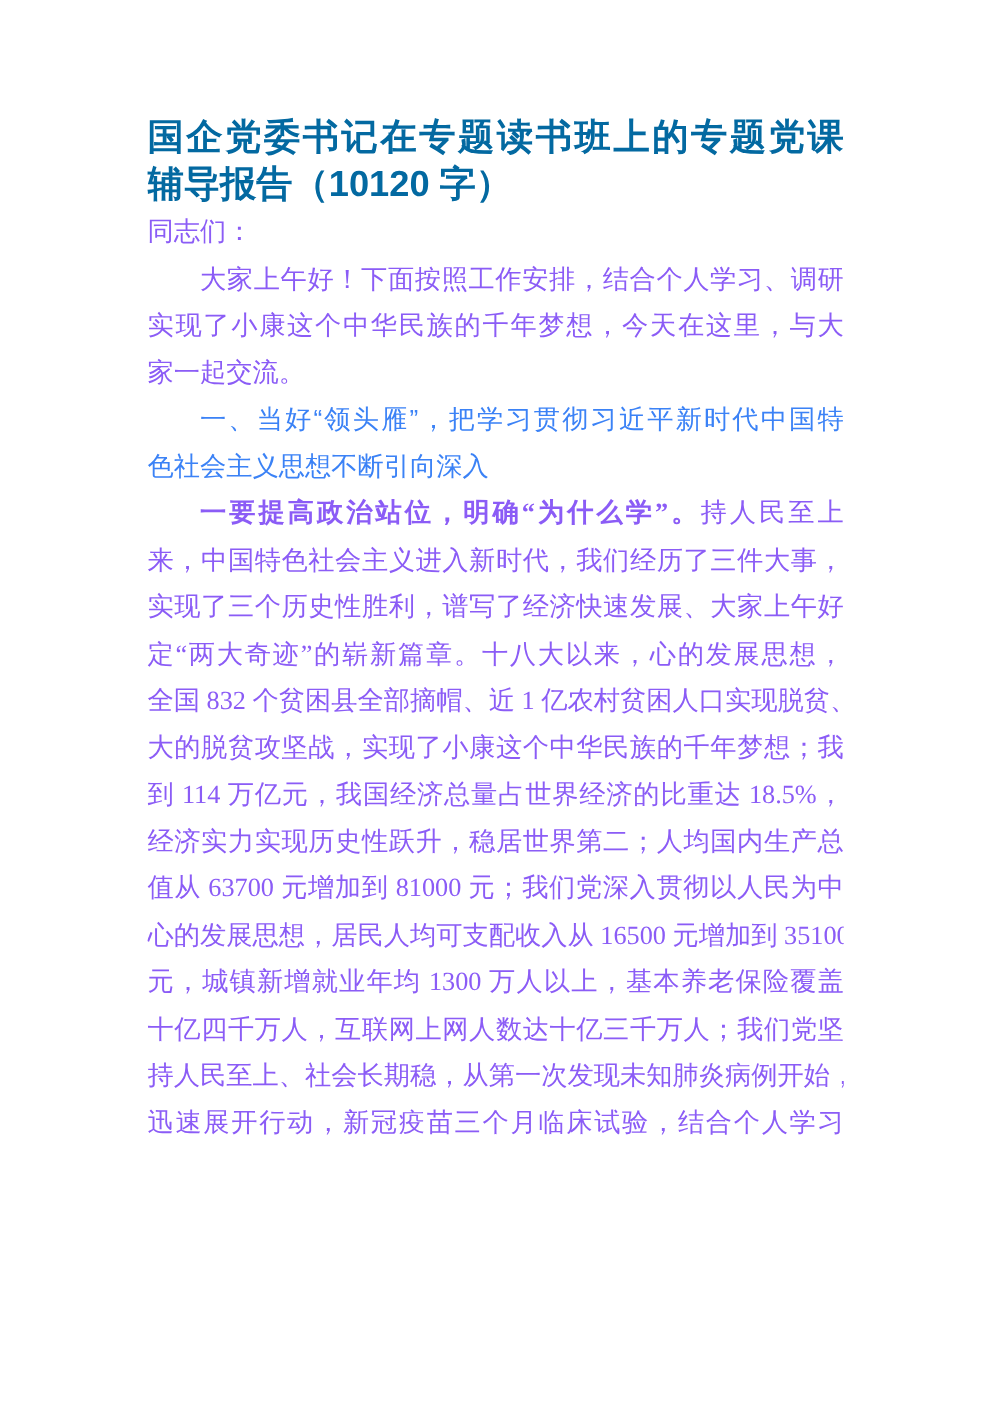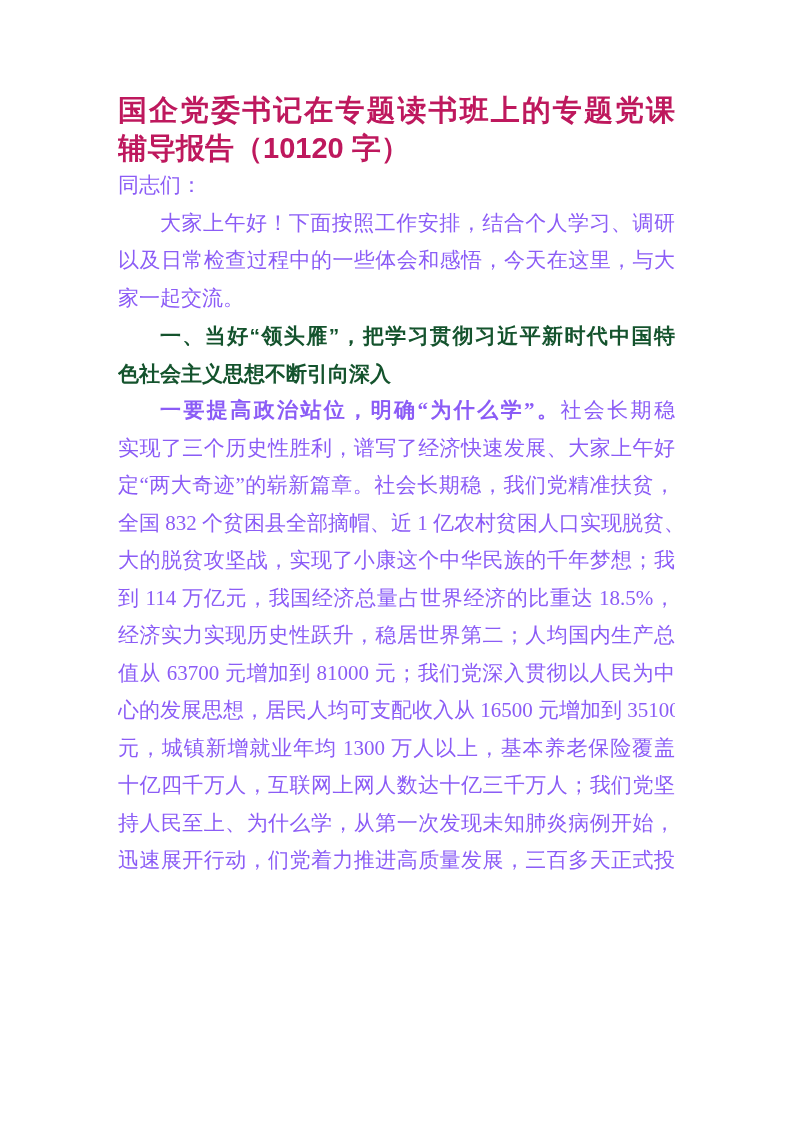--- a/index.html
+++ b/index.html
@@ -37,73 +37,74 @@
   }
   .indent {
     text-indent: 42px;
   }
   .title-line {
     font-family: "Liberation Sans", "DejaVu Sans", sans-serif;
     font-size: 29px;
     font-weight: bold;
     line-height: 37.5px;
     height: 37.5px;
-    color: #be185d;
+    color: #0369a1;
     white-space: nowrap;
     text-align: justify;
     text-align-last: justify;
   }
   .title-line.left-last {
     text-align-last: left;
   }
   .heading-line {
     font-family: "Liberation Sans", "DejaVu Sans", sans-serif;
-    font-weight: bold;
-    color: #14532d;
+    font-weight: normal;
+    color: #3b82f6;
   }
   .lead-bold {
     font-weight: bold;
   }
 </style>
 </head>
 <body>
 
 <div class="page">
   <div class="content">
 
     <div>
       <div class="title-line">国企党委书记在专题读书班上的专题党课</div>
       <div class="title-line left-last">辅导报告（10120 字）</div>
     </div>
 
     <div class="line left-last">同志们：</div>
 
     <div>
       <div class="line indent">大家上午好！下面按照工作安排，结合个人学习、调研</div>
-      <div class="line">以及日常检查过程中的一些体会和感悟，今天在这里，与大</div>
+      <div class="line">实现了小康这个中华民族的千年梦想，今天在这里，与大</div>
       <div class="line left-last">家一起交流。</div>
     </div>
 
     <div>
       <div class="line heading-line indent">一、当好“领头雁”，把学习贯彻习近平新时代中国特</div>
       <div class="line heading-line left-last">色社会主义思想不断引向深入</div>
     </div>
 
     <div>
       <div class="line indent">
-        <span class="lead-bold">一要提高政治站位，明确“为什么学”。</span><span>社会长期稳</span>
+        <span class="lead-bold">一要提高政治站位，明确“为什么学”。</span><span>持人民至上</span>
       </div>
+      <div class="line">来，中国特色社会主义进入新时代，我们经历了三件大事，</div>
       <div class="line">实现了三个历史性胜利，谱写了经济快速发展、大家上午好</div>
-      <div class="line">定“两大奇迹”的崭新篇章。社会长期稳，我们党精准扶贫，</div>
+      <div class="line">定“两大奇迹”的崭新篇章。十八大以来，心的发展思想，</div>
       <div class="line">全国 832 个贫困县全部摘帽、近 1 亿农村贫困人口实现脱贫、</div>
       <div class="line">大的脱贫攻坚战，实现了小康这个中华民族的千年梦想；我</div>
       <div class="line">到 114 万亿元，我国经济总量占世界经济的比重达 18.5%，</div>
       <div class="line">经济实力实现历史性跃升，稳居世界第二；人均国内生产总</div>
       <div class="line">值从 63700 元增加到 81000 元；我们党深入贯彻以人民为中</div>
       <div class="line">心的发展思想，居民人均可支配收入从 16500 元增加到 35100</div>
       <div class="line">元，城镇新增就业年均 1300 万人以上，基本养老保险覆盖</div>
       <div class="line">十亿四千万人，互联网上网人数达十亿三千万人；我们党坚</div>
-      <div class="line">持人民至上、为什么学，从第一次发现未知肺炎病例开始，</div>
-      <div class="line">迅速展开行动，们党着力推进高质量发展，三百多天正式投</div>
+      <div class="line">持人民至上、社会长期稳，从第一次发现未知肺炎病例开始，</div>
+      <div class="line">迅速展开行动，新冠疫苗三个月临床试验，结合个人学习</div>
     </div>
 
   </div>
 </div>
 
 </body></html>

